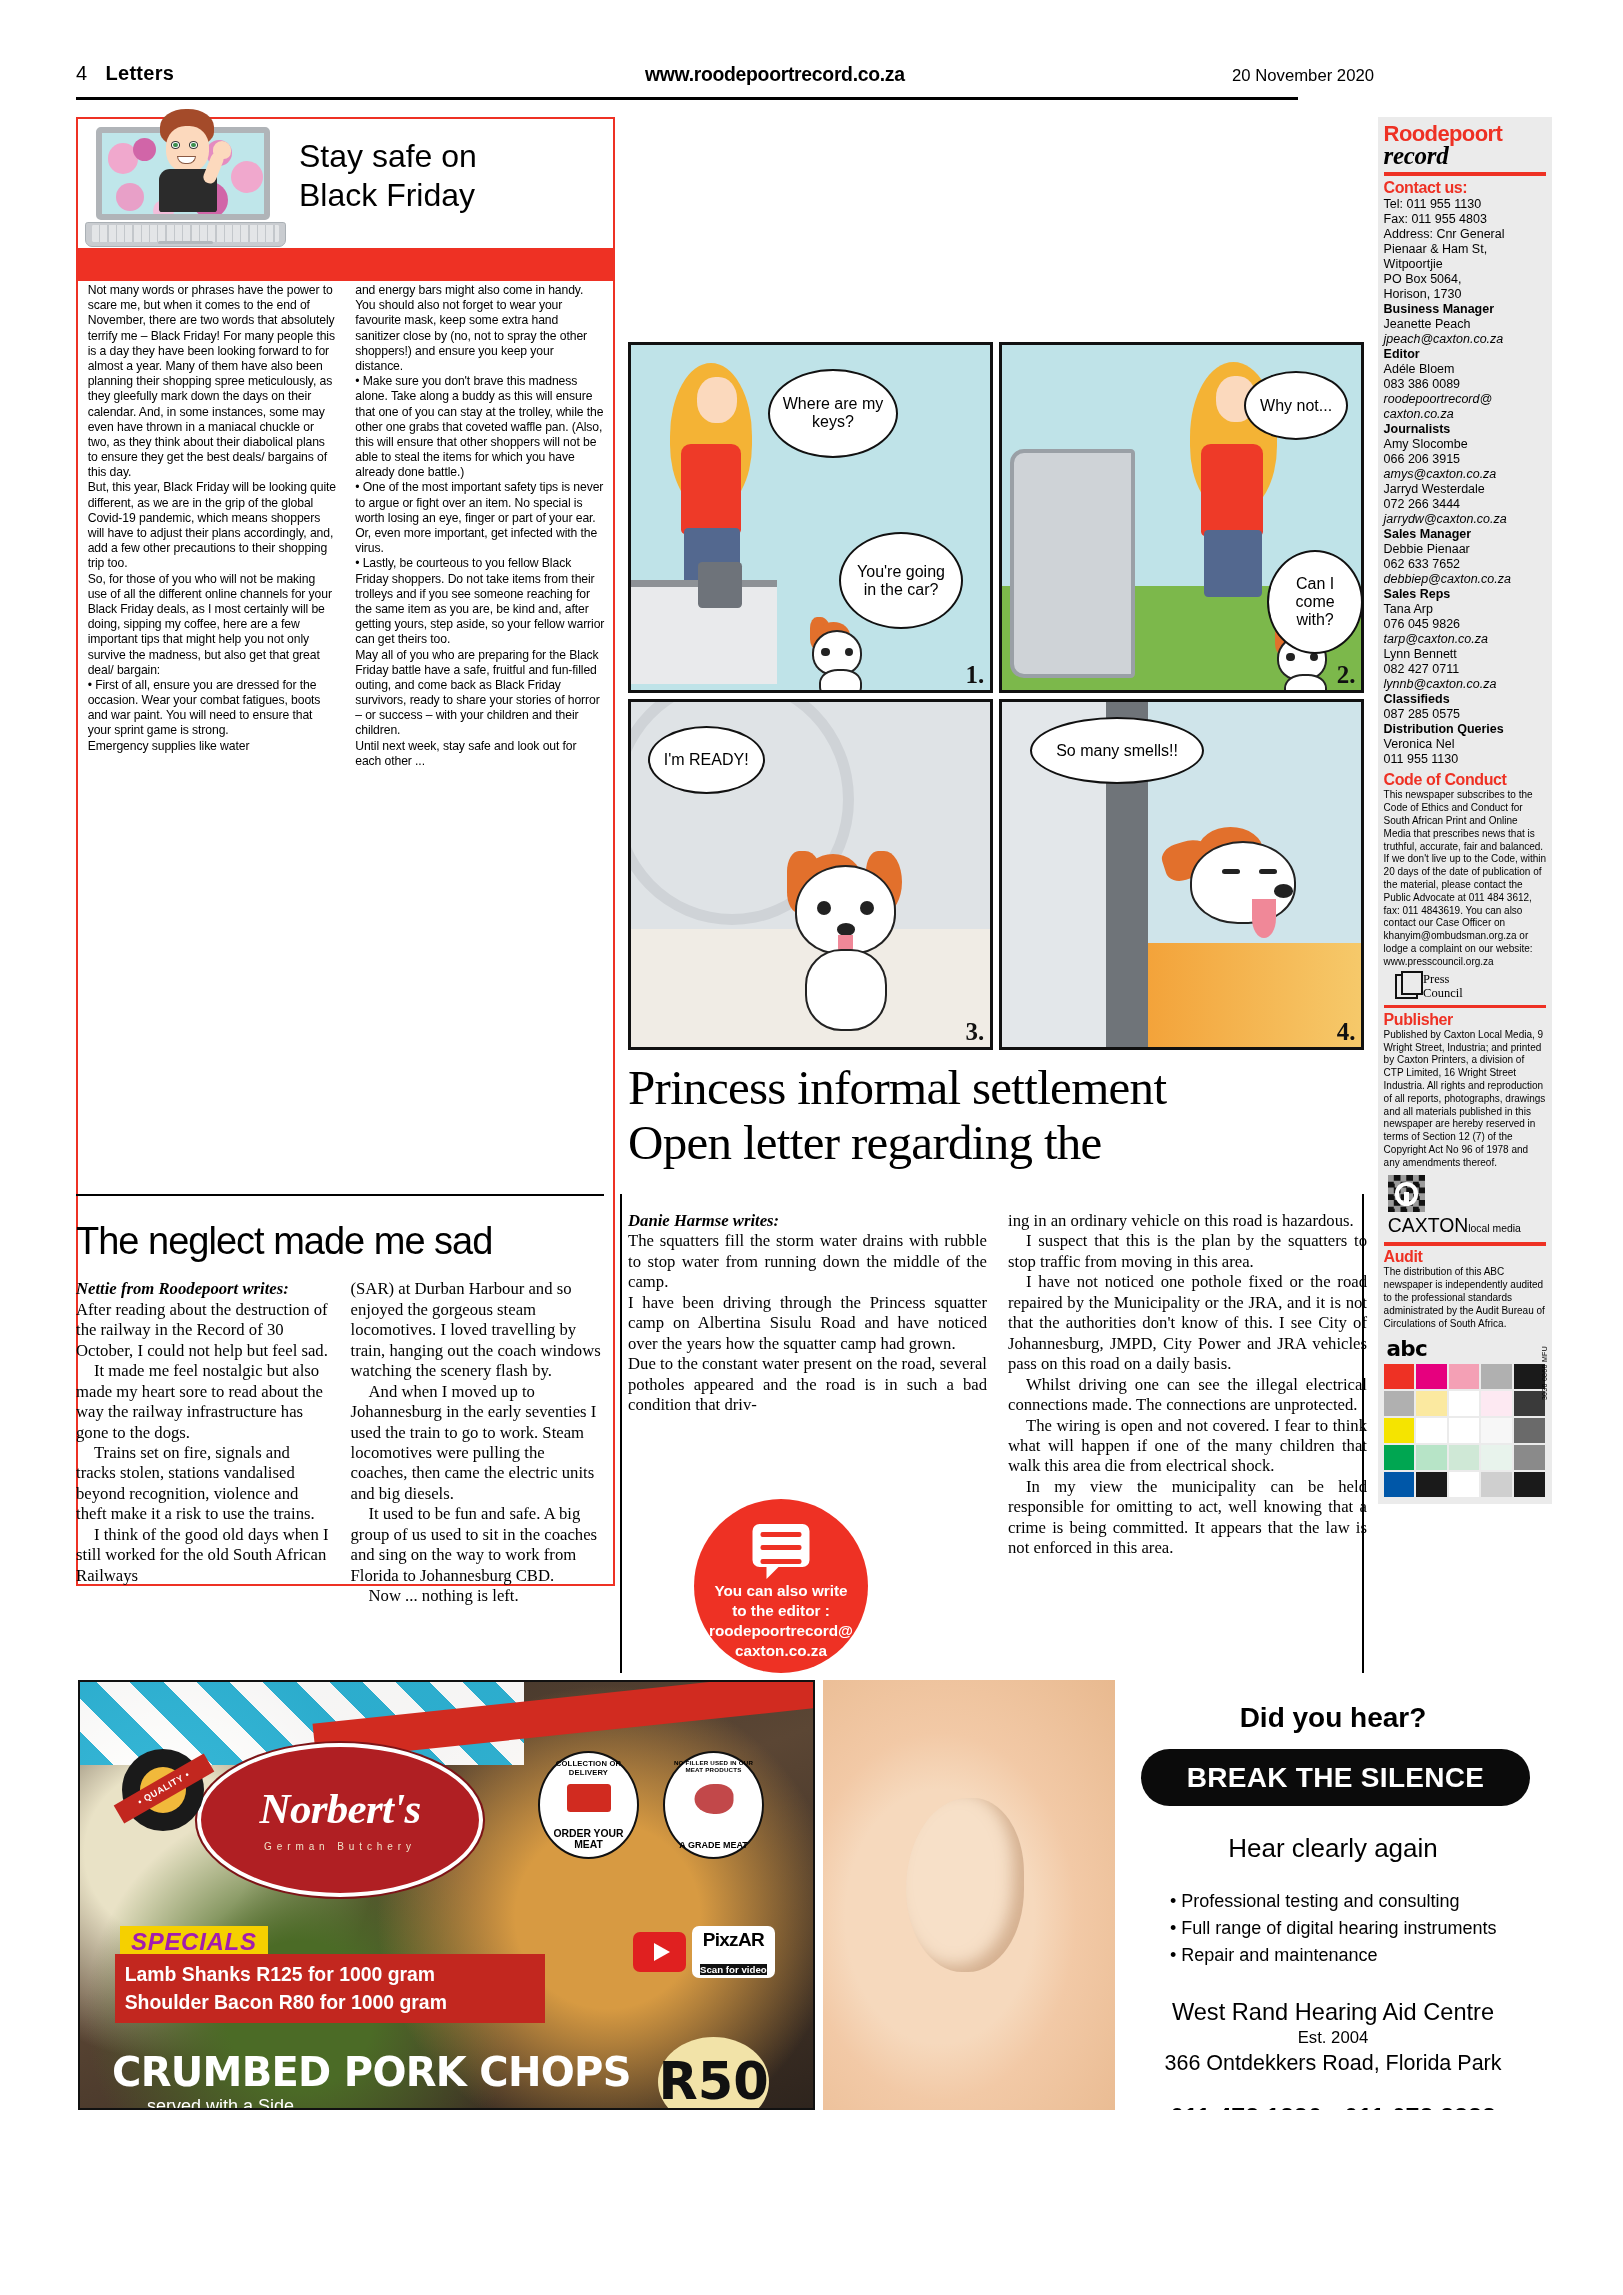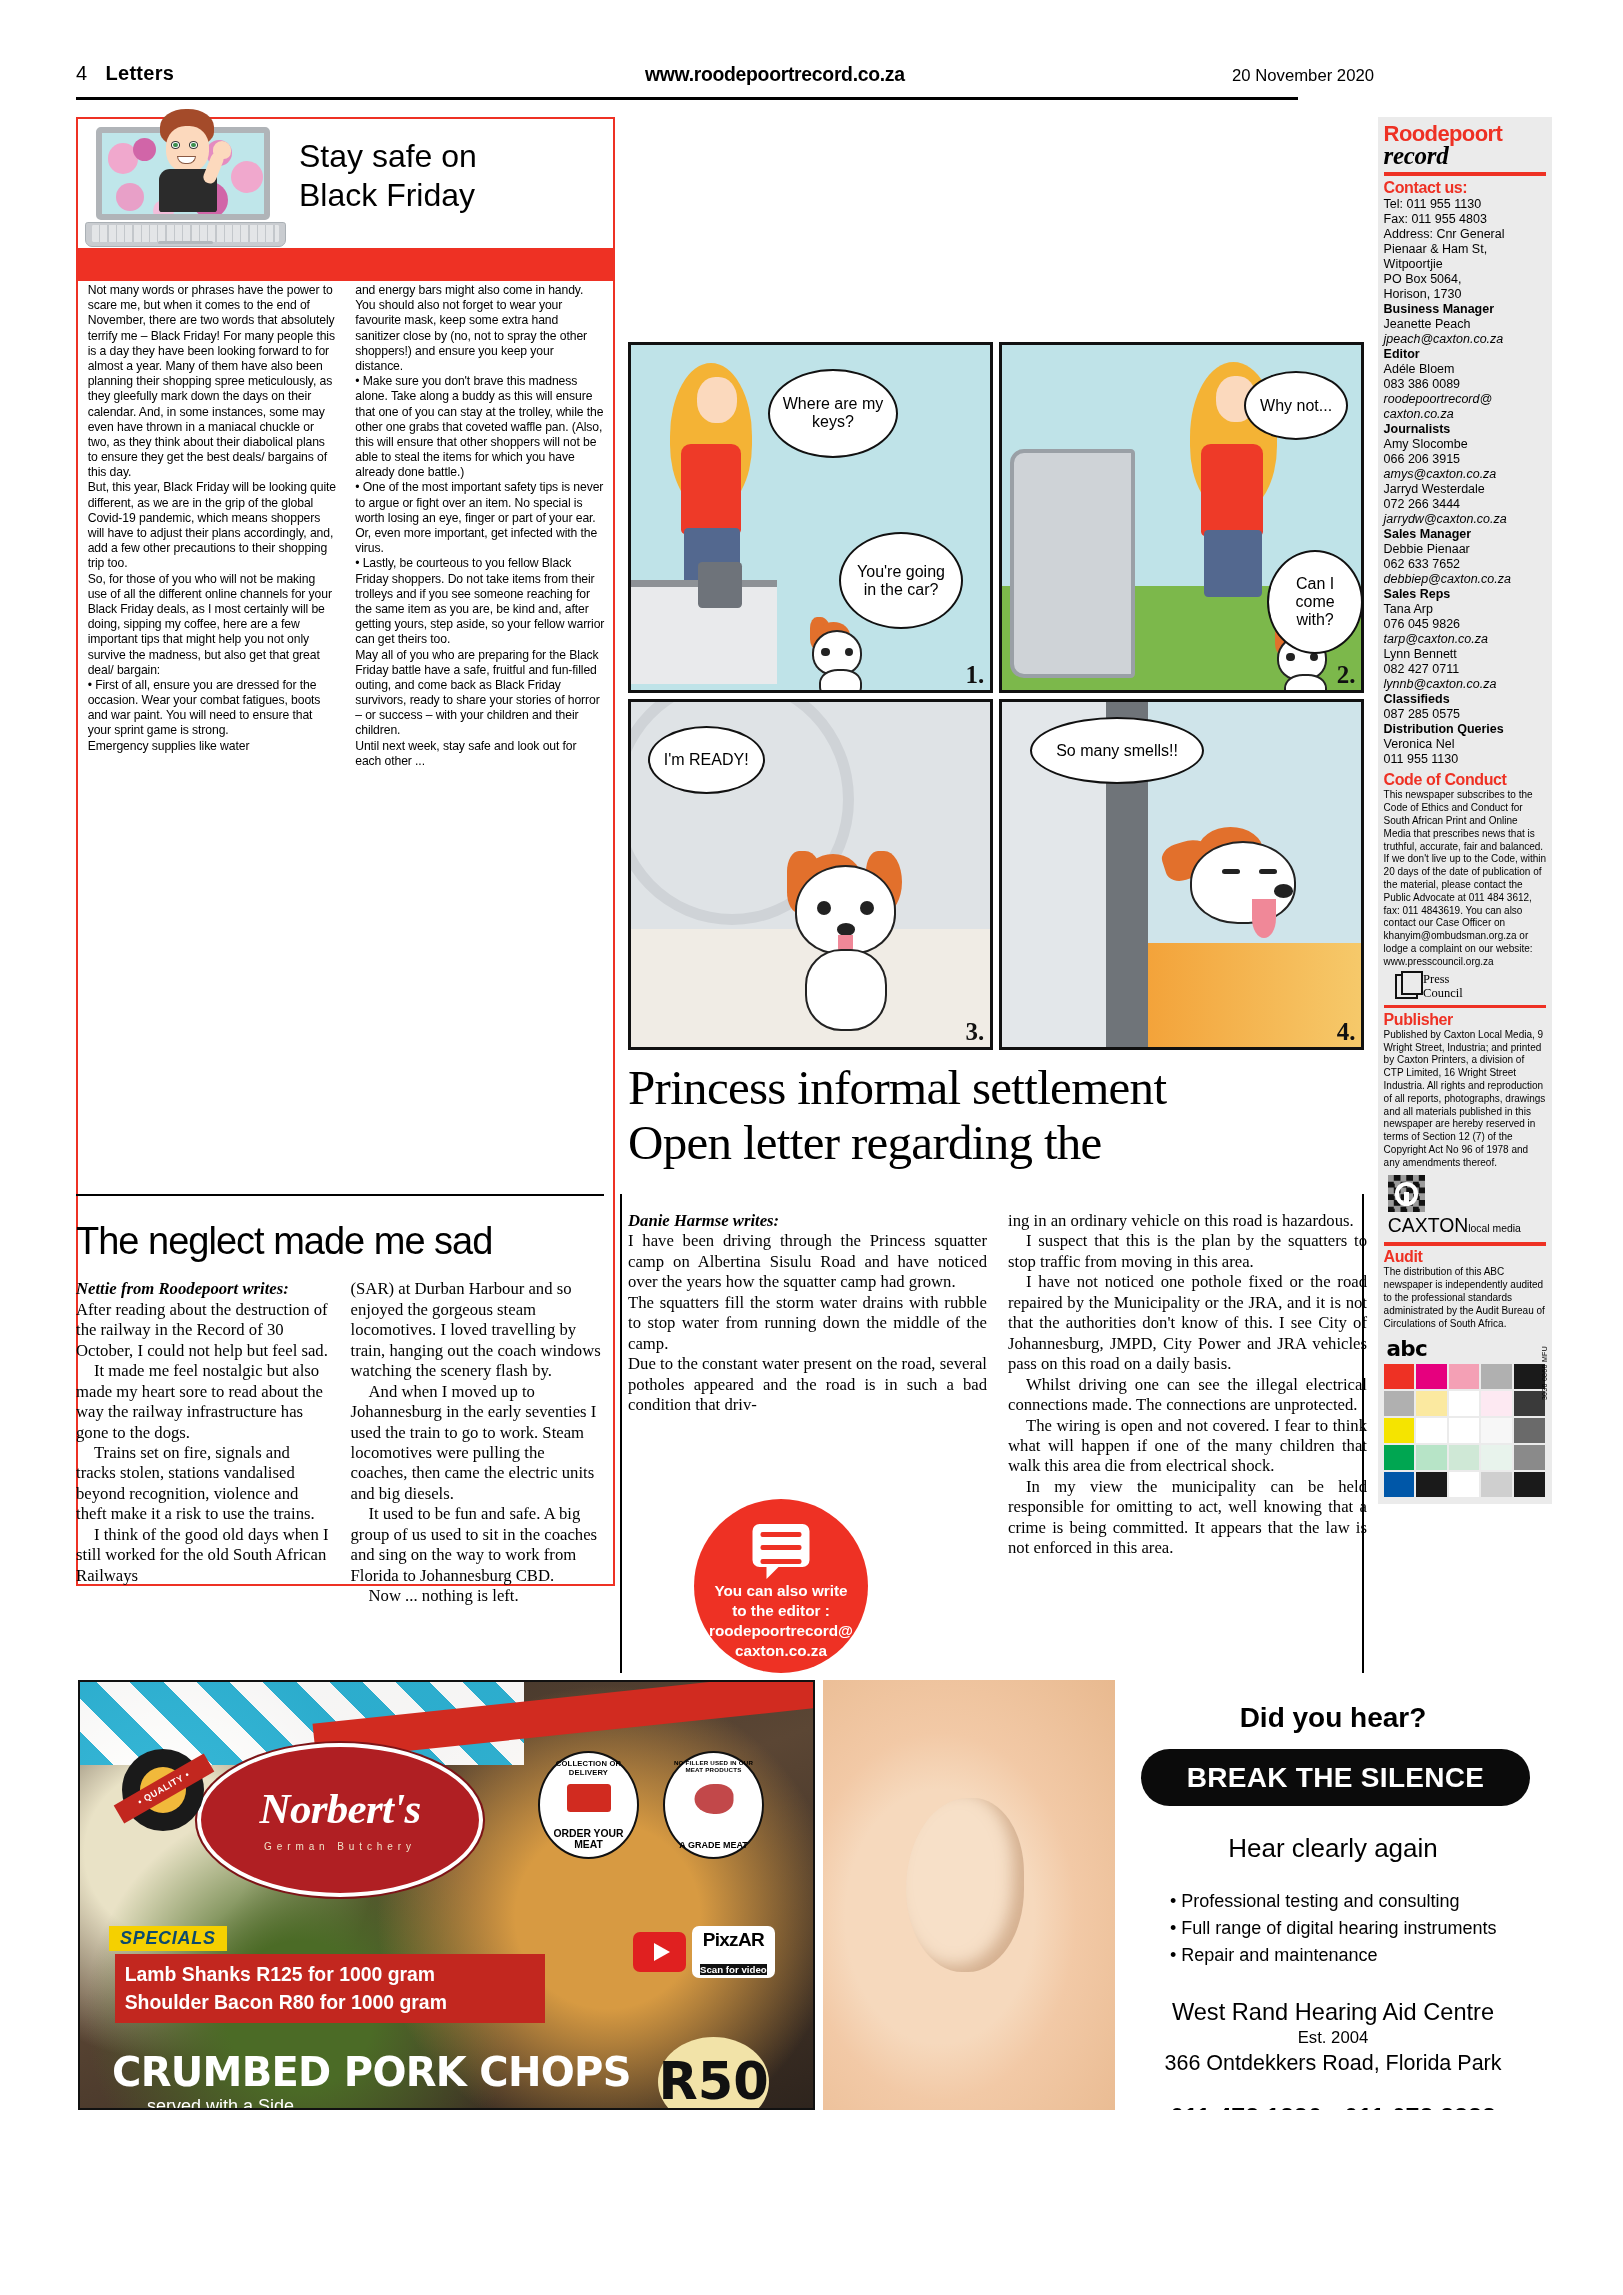--- a/index.html
+++ b/index.html
@@ -127,21 +127,21 @@
   .nb-oval{position:absolute;left:117px;top:61px;width:278px;height:146px;background:#b01f23;border:4.9px solid #fff;border-radius:50%;box-shadow:0 0 0 2.1px #7d1417;}
   .nb-name{position:absolute;left:0;right:0;top:37px;text-align:center;color:#fff;font-family:"Liberation Serif",serif;font-style:italic;font-weight:700;font-size:43px;letter-spacing:-0.7px;}
   .nb-sub{position:absolute;left:0;right:0;top:94px;text-align:center;color:#f0e3c8;font-size:10px;letter-spacing:4.9px;}
   .nb-badge{position:absolute;left:42px;top:67px;width:82px;height:82px;border-radius:50%;background:#1a1a1a;display:flex;align-items:center;justify-content:center;}
   .nb-badge .inner{width:46px;height:46px;border-radius:50%;background:#f1b93b;display:flex;align-items:center;justify-content:center;font-size:9px;font-weight:800;color:#1a1a1a;}
   .nb-badge .ribbon{position:absolute;left:-9.7px;top:29px;width:104px;height:21px;background:#c2271f;transform:rotate(-30deg);color:#fff;font-size:9px;font-weight:800;text-align:center;line-height:21px;letter-spacing:0.7px;}
   .nb-stamp{position:absolute;width:97px;height:104px;border-radius:50%;background:#fff;border:2.1px solid #111;}
   .nb-stamp .cap{position:absolute;left:0;right:0;top:5.6px;text-align:center;font-size:7.6px;font-weight:700;letter-spacing:0.2px;}
   .nb-stamp .cap2{position:absolute;left:0;right:0;bottom:7px;text-align:center;font-size:10.4px;font-weight:800;}
   .nb-stamp .pic{position:absolute;left:50%;top:30.5px;transform:translateX(-50%);}
-  .nb-specials{position:absolute;left:29px;top:244px;background:#f5d000;color:#0c4a6e;font-size:18px;font-weight:800;padding:2.1px 11px;font-style:italic;letter-spacing:0.7px;}
+  .nb-specials{position:absolute;left:40px;top:244px;background:#f5d000;color:#a21caf;font-size:24px;font-weight:800;padding:2.1px 11px;font-style:italic;letter-spacing:0.7px;}
   .nb-deal{position:absolute;left:35px;top:272px;width:430px;background:#c2271f;padding:7px 9.7px;box-sizing:border-box;color:#fff;font-size:19.4px;font-weight:800;line-height:1.42;}
   .nb-pix{position:absolute;right:38px;top:244px;display:flex;align-items:center;gap:5.6px;}
   .nb-play{width:53px;height:40px;background:#e02020;border-radius:7px;display:flex;align-items:center;justify-content:center;}
   .nb-play:after{content:"";border-left:16.7px solid #fff;border-top:9.7px solid transparent;border-bottom:9.7px solid transparent;margin-left:4.2px;}
   .nb-pixbox{background:#fff;border-radius:7px;padding:2.8px 8.3px;text-align:center;}
   .nb-pixtxt{font-size:19px;font-weight:800;letter-spacing:-0.7px;}
   .nb-scan{background:#111;color:#fff;font-size:9.7px;font-weight:700;margin-top:13px;}
   .nb-chops{position:absolute;left:32px;top:367px;color:#fff;font-size:40px;font-weight:800;letter-spacing:-0.7px;font-family:"DejaVu Sans",sans-serif;}
   .nb-side{position:absolute;left:67px;top:414px;color:#fff;font-size:18px;}
   .nb-r50{position:absolute;right:44px;top:355px;width:111px;height:90px;background:#f2e3a8;border-radius:50%;color:#111;font-size:51px;font-weight:800;text-align:center;line-height:90px;font-family:"DejaVu Sans",sans-serif;}
@@ -327,22 +327,22 @@
   </div>
 
   <div class="openhead">
     <div>Princess informal settlement</div>
     <div>Open letter regarding the</div>
   </div>
 
   <div class="letterwrap">
     <div class="lcol">
       <p class="byline">Danie Harmse writes:</p>
+      <p>The squatters fill the storm water drains with rubble to stop water from running down the middle of the camp.</p>
       <p>I have been driving through the Princess squatter camp on Albertina Sisulu Road and have noticed over the years how the squatter camp had grown.</p>
-      <p>The squatters fill the storm water drains with rubble to stop water from running down the middle of the camp.</p>
       <p>Due to the constant water present on the road, several potholes appeared and the road is in such a bad condition that driv-</p>
     </div>
     <div class="lcol">
       <p>ing in an ordinary vehicle on this road is hazardous.</p>
       <p class="ind">I suspect that this is the plan by the squatters to stop traffic from moving in this area.</p>
       <p class="ind">I have not noticed one pothole fixed or the road repaired by the Municipality or the JRA, and it is not that the authorities don't know of this. I see City of Johannesburg, JMPD, City Power and JRA vehicles pass on this road on a daily basis.</p>
       <p class="ind">Whilst driving one can see the illegal electrical connections made. The connections are unprotected.</p>
       <p class="ind">The wiring is open and not covered. I fear to think what will happen if one of the many children that walk this area die from electrical shock.</p>
       <p class="ind">In my view the municipality can be held responsible for omitting to act, well knowing that a crime is being committed. It appears that the law is not enforced in this area.</p>
     </div>

